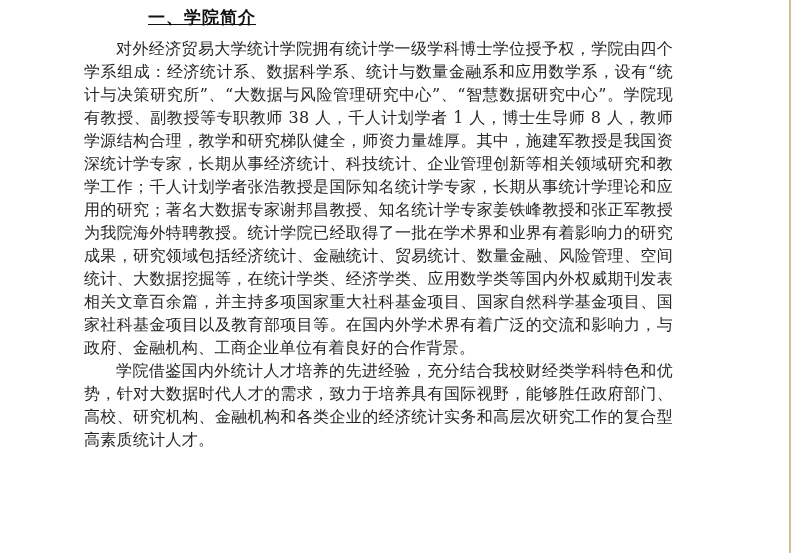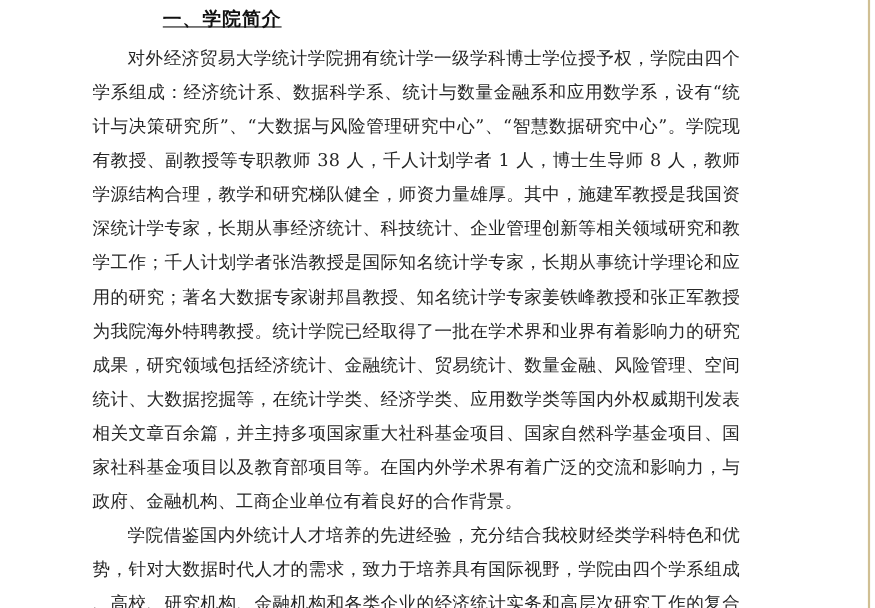--- a/index.html
+++ b/index.html
@@ -34,36 +34,36 @@
     font-family: "Liberation Sans", "DejaVu Sans", sans-serif;
     font-weight: bold;
     font-size: 17px;
     line-height: 22px;
     color: #111111;
     letter-spacing: 1px;
   }
   .para {
     margin: 0;
     font-size: 16px;
-    line-height: 31px;
+    line-height: 23px;
     color: #262626;
     text-align: justify;
     text-justify: inter-character;
     text-indent: 2em;
     letter-spacing: 0.3px;
     word-break: break-all;
     line-break: anywhere;
   }
 </style>
 </head>
 <body>
 
 <div class="page">
   <div class="page-border-right" style="background: rgb(208, 191, 147);"></div>
 
   <div class="doc">
     <h1 class="heading" style="color: rgb(17, 17, 17); text-decoration: underline;">一、学院简介</h1>
 
     <p class="para" style="color: rgb(38, 38, 38);">对外经济贸易大学统计学院拥有统计学一级学科博士学位授予权，学院由四个学系组成：经济统计系、数据科学系、统计与数量金融系和应用数学系，设有“统计与决策研究所”、“大数据与风险管理研究中心”、“智慧数据研究中心”。学院现有教授、副教授等专职教师 38 人，千人计划学者 1 人，博士生导师 8 人，教师学源结构合理，教学和研究梯队健全，师资力量雄厚。其中，施建军教授是我国资深统计学专家，长期从事经济统计、科技统计、企业管理创新等相关领域研究和教学工作；千人计划学者张浩教授是国际知名统计学专家，长期从事统计学理论和应用的研究；著名大数据专家谢邦昌教授、知名统计学专家姜铁峰教授和张正军教授为我院海外特聘教授。统计学院已经取得了一批在学术界和业界有着影响力的研究成果，研究领域包括经济统计、金融统计、贸易统计、数量金融、风险管理、空间统计、大数据挖掘等，在统计学类、经济学类、应用数学类等国内外权威期刊发表相关文章百余篇，并主持多项国家重大社科基金项目、国家自然科学基金项目、国家社科基金项目以及教育部项目等。在国内外学术界有着广泛的交流和影响力，与政府、金融机构、工商企业单位有着良好的合作背景。</p>
 
-    <p class="para" style="color: rgb(38, 38, 38);">学院借鉴国内外统计人才培养的先进经验，充分结合我校财经类学科特色和优势，针对大数据时代人才的需求，致力于培养具有国际视野，学院由四个学系组成、高校、研究机构、金融机构和各类企业的经济统计实务和高层次研究工作的复合型高素质统计人才。</p>
+    <p class="para" style="color: rgb(38, 38, 38);">学院借鉴国内外统计人才培养的先进经验，充分结合我校财经类学科特色和优势，针对大数据时代人才的需求，致力于培养具有国际视野，能够胜任政府部门、高校、研究机构、金融机构和各类企业的经济统计实务和高层次研究工作的复合型高素质统计人才。</p>
   </div>
 </div>
 
 </body></html>

